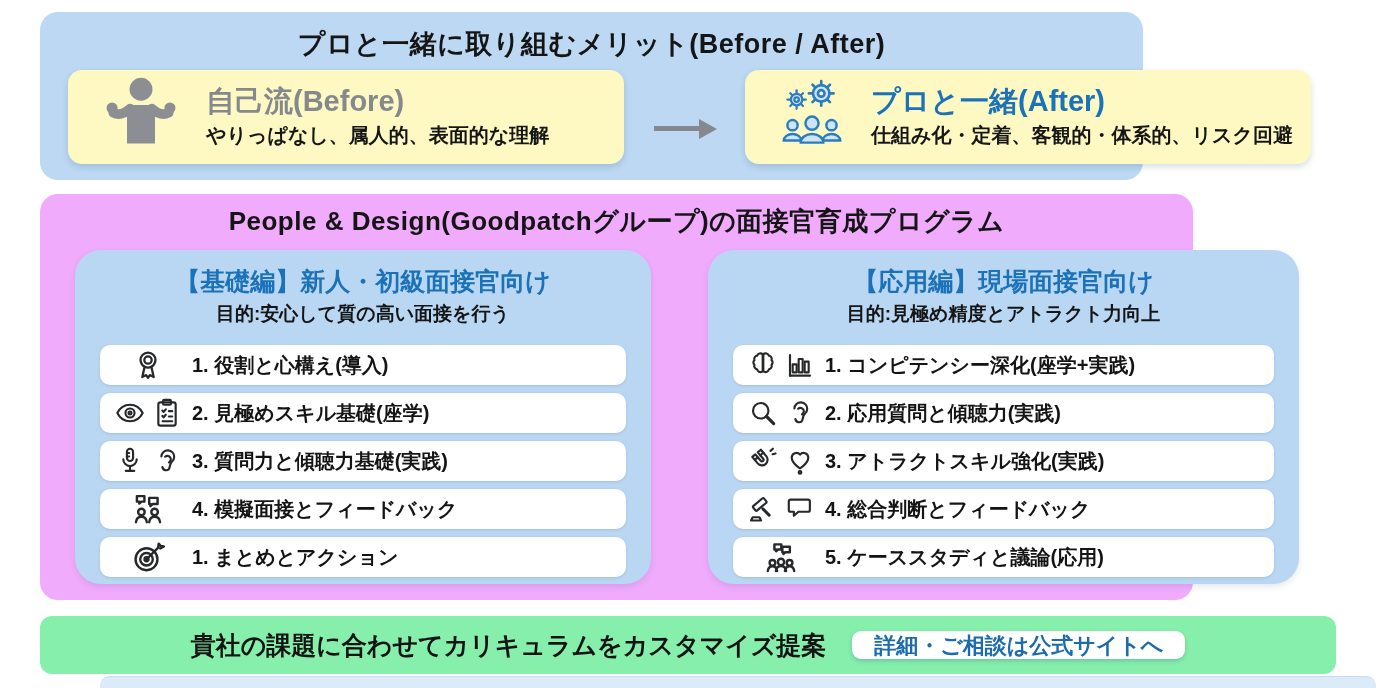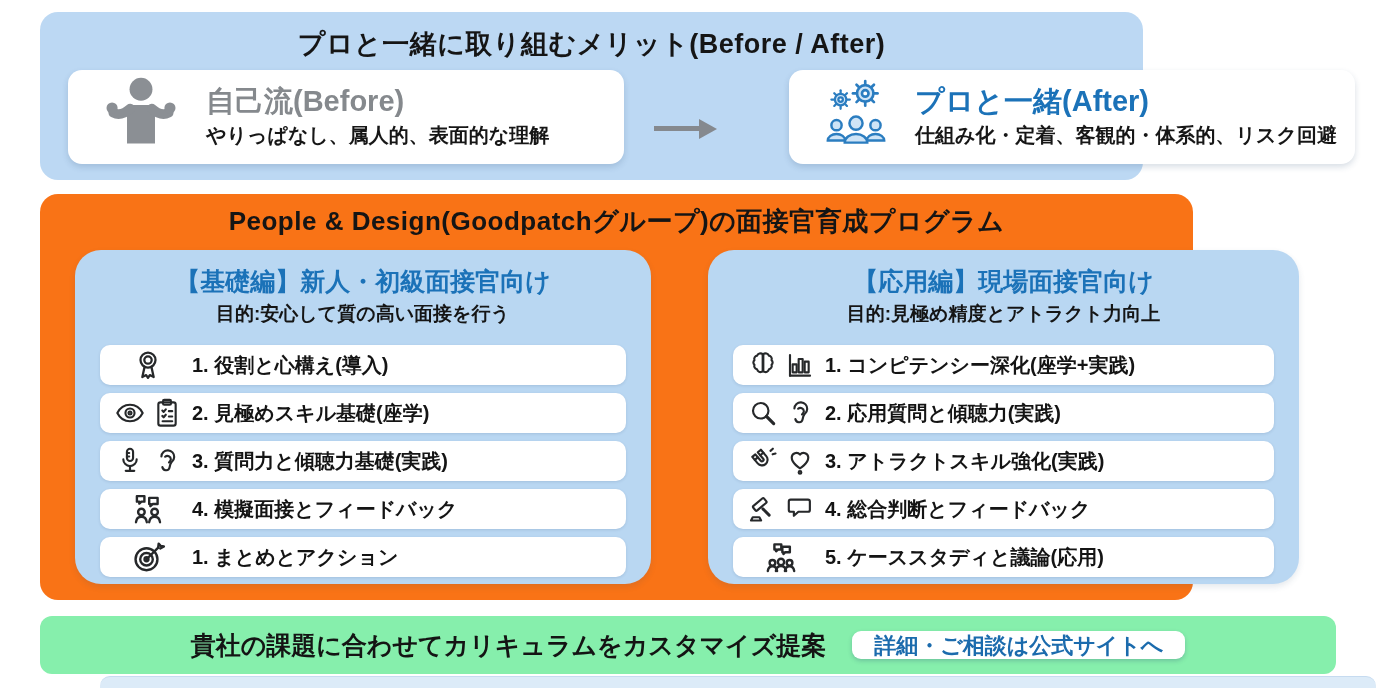--- a/index.html
+++ b/index.html
@@ -4,35 +4,35 @@
 <style>
   * { margin:0; padding:0; box-sizing:border-box; }
   html,body { width:1376px; height:688px; background:#ffffff; overflow:hidden;
     font-family:"Liberation Sans","DejaVu Sans",sans-serif; font-weight:bold; color:#151515; }
   .stage { position:relative; width:1376px; height:688px; }
 
   
   .panel-top { position:absolute; left:40px; top:12px; width:1103px; height:168px;
     background:#bcd8f3; border-radius:18px; }
   .panel-mid { position:absolute; left:40px; top:194px; width:1153px; height:406px;
-    background:#f97316; border-radius:18px; }
+    background:#f0abfc; border-radius:18px; }
   .panel-footer { position:absolute; left:40px; top:616px; width:1296px; height:58px;
     background:#86efac; border-radius:12px; display:flex; align-items:center;
     justify-content:center; gap:26px; }
   .bottom-strip { position:absolute; left:100px; top:676px; width:1276px; height:14px;
     background:#dcebf8; border-radius:10px 10px 0 0; border-top:1px solid #c6dbf0; }
 
   .panel-title { text-align:center; padding-top:14px; font-size:27px; letter-spacing:.5px; }
 
   
-  .white-card { position:absolute; top:58px; height:94px; background:#ffffff;
+  .white-card { position:absolute; top:58px; height:94px; background:#fef9c3;
     border-radius:14px; box-shadow:0 3px 6px rgba(40,70,110,.18);
     display:flex; align-items:center; }
   .card-before { left:28px; width:556px; }
-  .card-after  { left:705px; width:566px;margin-left:44px; }
+  .card-after  { left:705px; width:566px; }
   .card-icon { flex:0 0 auto; margin-left:34px; display:flex; align-items:center; }
   .card-text { margin-left:26px; }
   .card-title { font-size:29px; line-height:1.15; }
   .card-title.gray { color:#85898d; }
   .card-title.blue { color:#1b72b8; }
   .card-desc { font-size:20px; color:#161616; margin-top:3px; }
 
   .arrow { position:absolute; left:614px; top:114px; width:46px; height:5px; background:#85898e; }
   .arrow::after { content:''; position:absolute; right:-17px; top:-7.5px; width:0; height:0;
     border-left:18px solid #85898e; border-top:10px solid transparent; border-bottom:10px solid transparent; }

